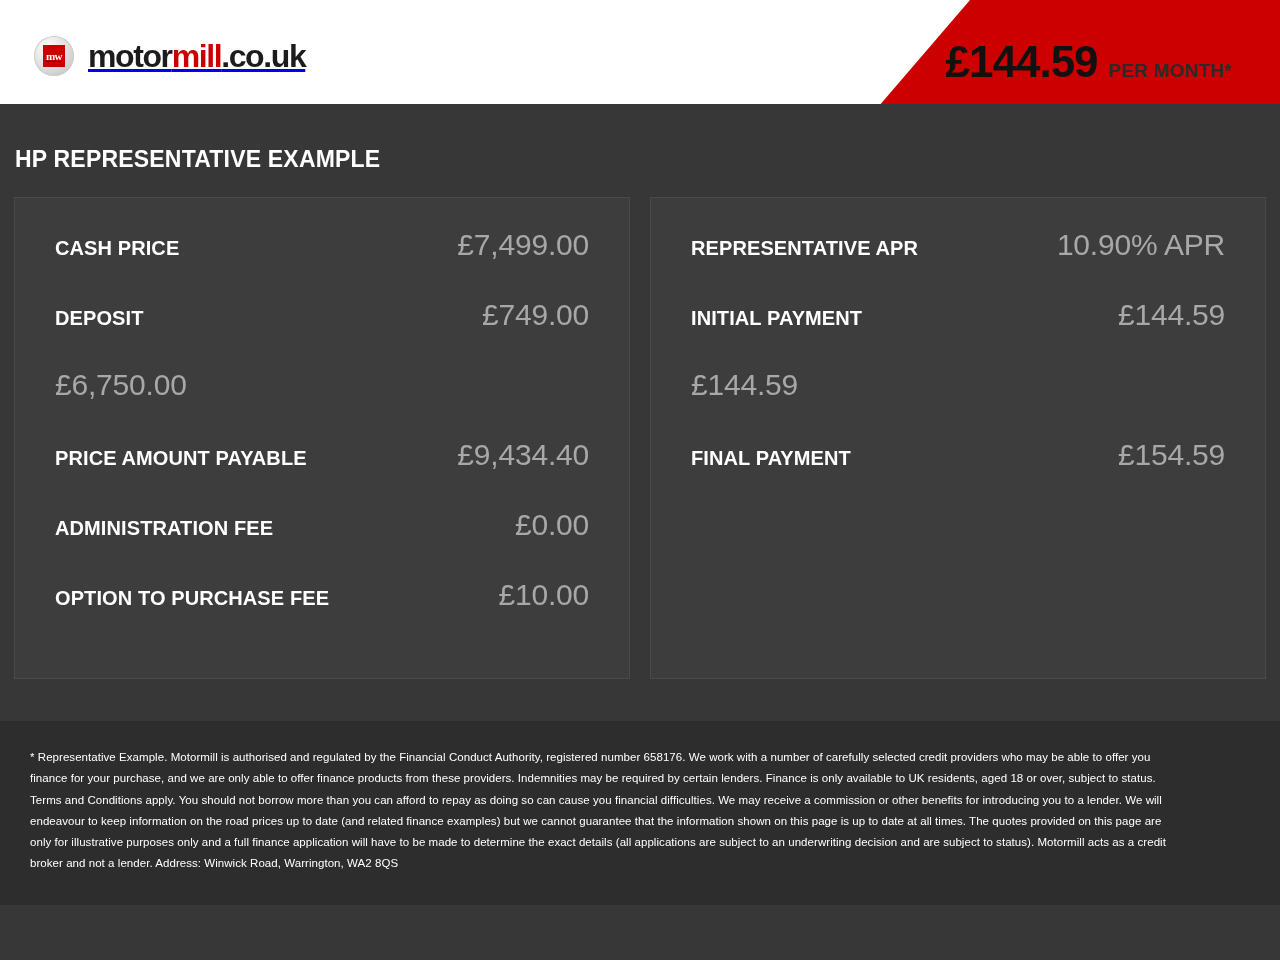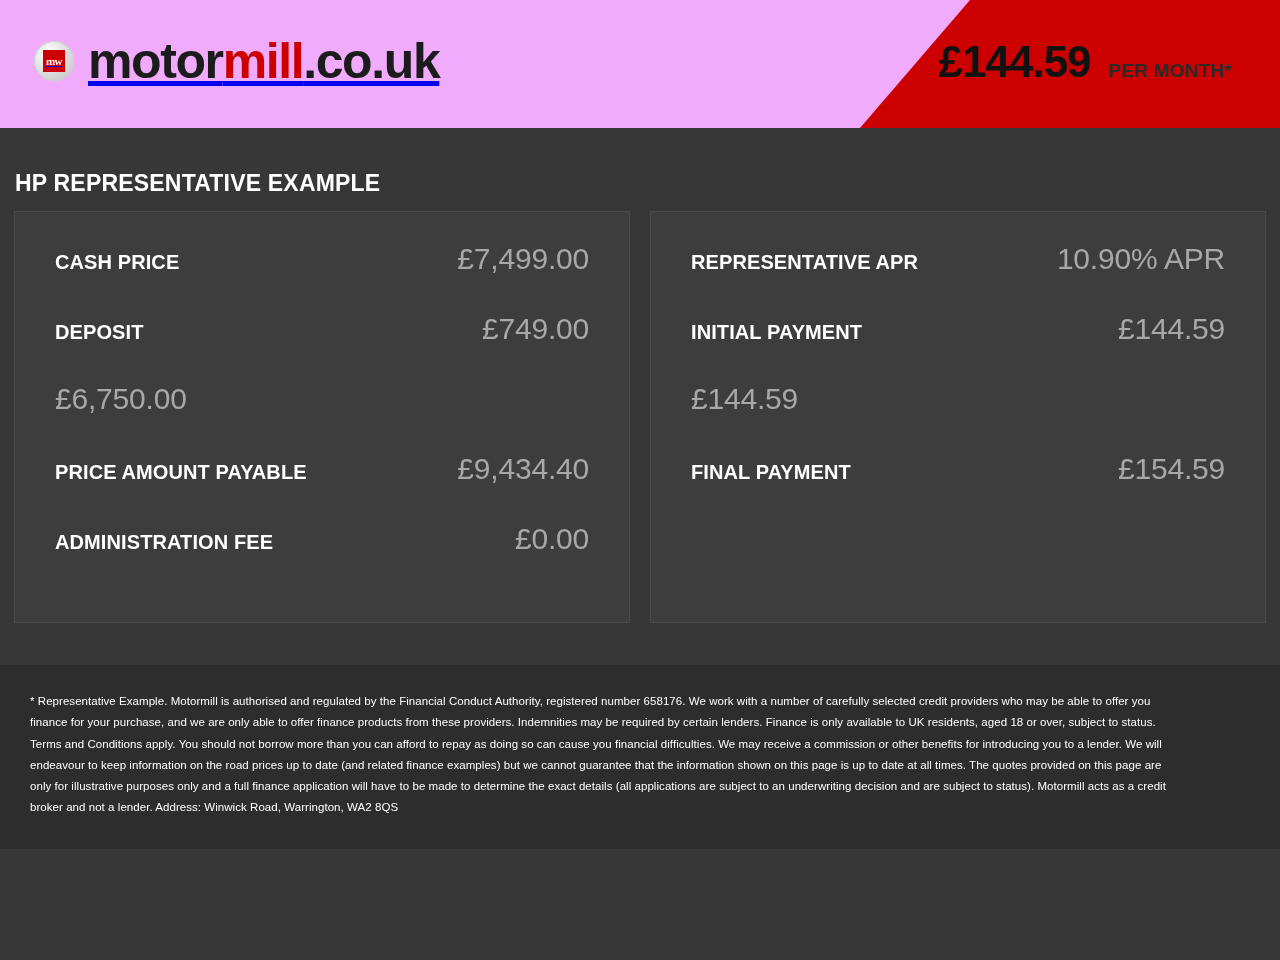--- a/index.html
+++ b/index.html
@@ -9,22 +9,22 @@
     height: 960px;
     background: #373737;
     font-family: "Liberation Sans", sans-serif;
     overflow: hidden;
   }
 
   
   .header {
     position: relative;
     width: 1280px;
-    height: 128px;
-    background: #f0abfc;
+    height: 104px;
+    background: #ffffff;
     overflow: hidden;
   }
   .header-red {
     position: absolute;
     top: 0;
     right: 0;
     width: 420px;
     height: 128px;
     background: #cc0000;
     clip-path: polygon(110px 0, 420px 0, 420px 128px, 0 128px);
@@ -55,21 +55,21 @@
     align-items: center;
     justify-content: center;
     color: #ffffff;
     font-size: 11px;
     font-weight: bold;
     line-height: 1;
     letter-spacing: -0.5px;
     font-family: "Liberation Serif", serif;
   }
   .brand-text {
-    font-size: 50px;
+    font-size: 32px;
     font-weight: bold;
     letter-spacing: -1.4px;
     line-height: 1;
     white-space: nowrap;
   }
   .brand-text .dark { color: #1c1c1c; }
   .brand-text .red { color: #cc0000; }
 
   .price-block {
     position: absolute;
@@ -81,21 +81,21 @@
   }
   .price-amount {
     font-size: 44px;
     font-weight: bold;
     letter-spacing: -1px;
     line-height: 1;
   }
   .price-suffix {
     font-size: 19px;
     font-weight: bold;
-    margin-left: 18px;
+    margin-left: 11px;
     color: #2a2a2a;
     letter-spacing: 0.2px;
   }
 
   
   .main {
     width: 1280px;
     padding: 0 14px;
     background: #373737;
   }
@@ -103,21 +103,21 @@
     color: #ffffff;
     font-size: 23px;
     font-weight: bold;
     letter-spacing: 0.2px;
     padding: 42px 0 0 1px;
   }
 
   .panels {
     display: flex;
     gap: 20px;
-    margin-top: 14px;
+    margin-top: 24px;
     justify-content: space-between;
   }
   .panel {
     flex: 1 1 0;
     background: #3d3d3d;
     border: 1px solid #4a4a4a;
     padding: 30px 40px 30px 40px;
   }
   .row {
     display: flex;
@@ -195,20 +195,24 @@
         <span class="row-value">£6,750.00</span>
       </div>
       <div class="row">
         <span class="row-label">PRICE AMOUNT PAYABLE</span>
         <span class="row-value">£9,434.40</span>
       </div>
       <div class="row">
         <span class="row-label">ADMINISTRATION FEE</span>
         <span class="row-value">£0.00</span>
       </div>
+      <div class="row">
+        <span class="row-label">OPTION TO PURCHASE FEE</span>
+        <span class="row-value">£10.00</span>
+      </div>
     </div>
 
     <div class="panel">
       <div class="row">
         <span class="row-label">REPRESENTATIVE APR</span>
         <span class="row-value">10.90% APR</span>
       </div>
       <div class="row">
         <span class="row-label">INITIAL PAYMENT</span>
         <span class="row-value">£144.59</span>

